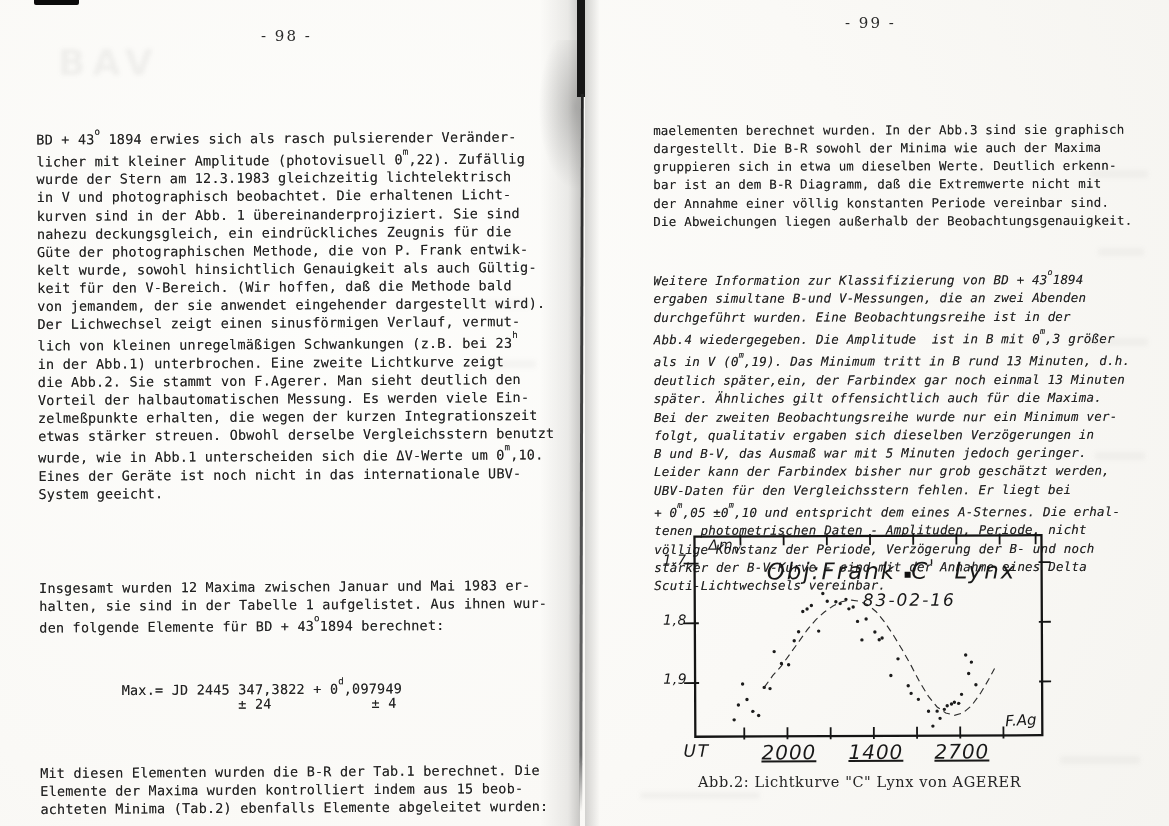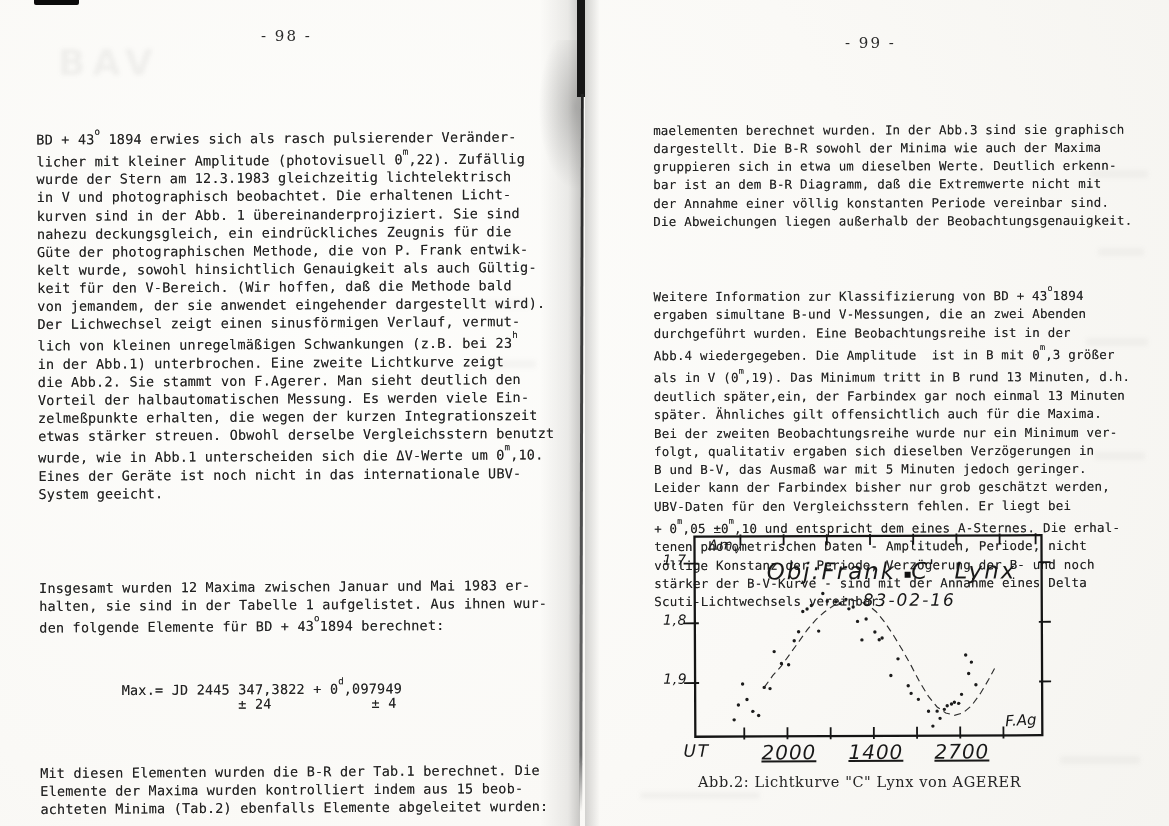--- a/index.html
+++ b/index.html
@@ -19,29 +19,29 @@
   .gutter-line{position:absolute;left:580px;top:94px;width:3px;height:718px;
     background:linear-gradient(to bottom,#232323,#4a4a4a 55%,#6d6d6d 92%,rgba(120,120,120,0));transform:rotate(0.12deg);}
   .gutter-right-fade{position:absolute;left:585px;top:0;width:15px;height:826px;
     background:linear-gradient(to right, rgba(0,0,0,0.16), rgba(0,0,0,0));}
   .ghost-watermark{position:absolute;left:58px;top:42px;font-family:"DejaVu Sans",sans-serif;
     font-weight:bold;font-size:36px;letter-spacing:7px;color:rgba(80,80,80,0.07);filter:blur(2px);}
   .smudge{position:absolute;background:rgba(90,90,90,0.05);filter:blur(2px);border-radius:2px;}
   
   .page-number{position:absolute;font-family:"DejaVu Serif",serif;font-size:15px;letter-spacing:2px;color:#2a2a2a;}
   .hdr-left{left:233px;top:27px;margin-left:28px;}
-  .hdr-right{left:845px;top:34px;}
+  .hdr-right{left:845px;top:14px;}
   
   .textblock{position:absolute;font-size:13.5px;line-height:18.1px;letter-spacing:0.2px;
     color:#222;text-shadow:0 0 0.5px rgba(20,20,20,0.5);white-space:pre;}
   .tb-left{left:36px;top:91px;width:525px;transform:rotate(-0.35deg);transform-origin:0 0;}
   .tb-right{left:653px;top:85px;width:505px;font-size:12.5px;line-height:18.3px;transform:rotate(-0.15deg);transform-origin:0 0;}
   .para{margin:0;}
   .gap-lg{margin-top:40px;}
-  .gap-md{margin-top:16px;}
+  .gap-md{font-style:italic;}
   .gap-sm{margin-top:6px;}
   .formula{padding-left:82px;line-height:14.5px;margin-top:7px;margin-bottom:9px;}
   .tline sup{font-size:68%;position:relative;top:-0.45em;letter-spacing:0;}
   
   .chart{position:absolute;left:655px;top:528px;width:412px;height:262px;transform:rotate(-0.25deg);}
   .chart svg{position:absolute;left:0;top:0;}
   .hand{font-family:"DejaVu Sans",sans-serif;font-style:italic;color:#181818;}
   .ylab-main{position:absolute;left:54px;top:8px;font-size:14px;letter-spacing:1px;}
   .ylab-main sub{font-size:68%;}
   .chart-title{position:absolute;left:112px;top:30px;font-size:23px;letter-spacing:2px;white-space:nowrap;}

